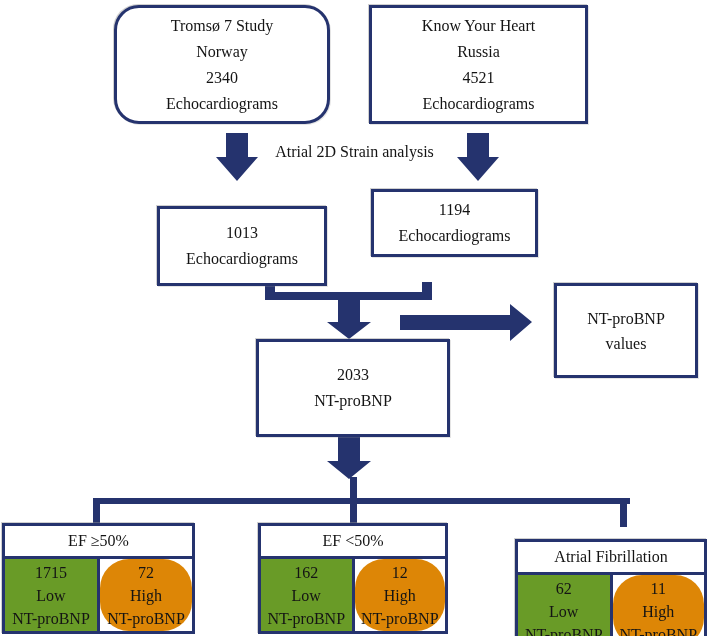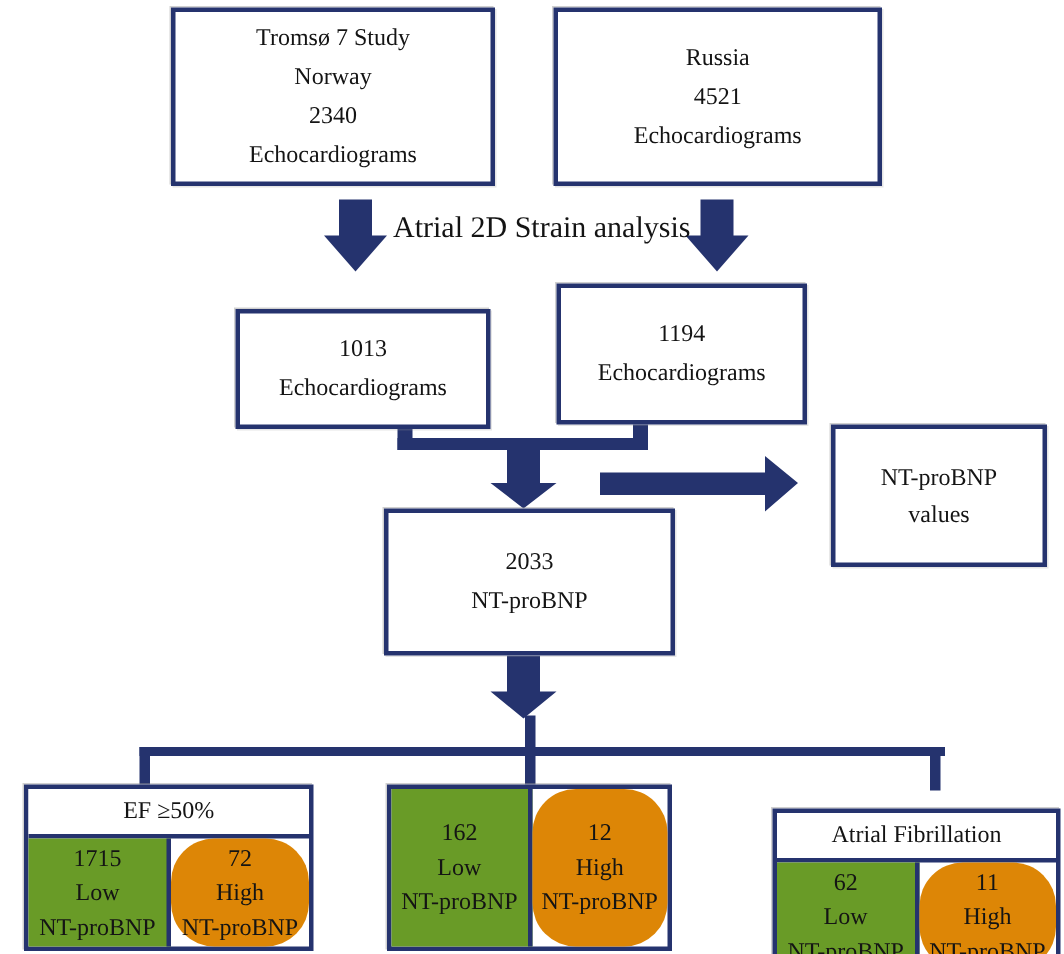--- a/index.html
+++ b/index.html
@@ -11,21 +11,21 @@
   .wbox{
     position:absolute;background:#fff;border:3px solid #25336e;
     display:flex;flex-direction:column;align-items:center;justify-content:center;
     text-align:center;font-size:16px;line-height:26px;
     box-shadow:-1px -1px 0 rgba(150,150,150,.45), 1px 1px 0 rgba(150,150,150,.25);
   }
   .wbox .ln{white-space:nowrap;}
   #connectors{position:absolute;left:0;top:0;width:709px;height:636px;}
   #strain-label{
     position:absolute;left:262px;top:142px;width:185px;text-align:center;
-    font-size:20px;line-height:20px;white-space:nowrap;
+    font-size:16px;line-height:20px;white-space:nowrap;
   }
   .group{
     position:absolute;border:3px solid #25336e;display:flex;flex-direction:column;
     background:#fff;box-shadow:-1px -1px 0 rgba(150,150,150,.45);
   }
   .group-header{
     background:#fff;border-bottom:3px solid #25336e;height:33px;flex:0 0 33px;
     display:flex;align-items:center;justify-content:center;font-size:16px;
   }
   .group-cells{display:flex;flex:1;}
@@ -51,72 +51,74 @@
       <polygon points="338,300 360,300 360,322 371,322 349,339 327,322 338,322"></polygon>
       <polygon points="400,315 510,315 510,304 532,322 510,341 510,330 400,330"></polygon>
       <polygon points="338,437 360,437 360,461 371,461 349,479 327,461 338,461"></polygon>
       <rect x="350" y="477" width="7" height="50"></rect>
       <rect x="93" y="498" width="537" height="6"></rect>
       <rect x="93" y="498" width="7" height="29"></rect>
       <rect x="620" y="498" width="7" height="29"></rect>
     </g>
   </svg>
 
-  <div class="wbox" style="left:114px;top:5px;width:216px;height:119px;">
+  <div class="wbox" style="left:114px;top:5px;width:216px;height:119px;border-radius:25px;">
     <div class="ln">Tromsø 7 Study</div>
     <div class="ln">Norway</div>
     <div class="ln">2340</div>
     <div class="ln">Echocardiograms</div>
   </div>
 
   <div class="wbox" style="left:369px;top:5px;width:219px;height:119px;">
+    <div class="ln">Know Your Heart</div>
     <div class="ln">Russia</div>
     <div class="ln">4521</div>
     <div class="ln">Echocardiograms</div>
   </div>
 
   <div id="strain-label">Atrial 2D Strain analysis</div>
 
   <div class="wbox" style="left:157px;top:206px;width:170px;height:80px;">
     <div class="ln">1013</div>
     <div class="ln">Echocardiograms</div>
   </div>
 
-  <div class="wbox" style="left:371px;top:189px;width:167px;height:94px;">
+  <div class="wbox" style="left:371px;top:189px;width:167px;height:68px;">
     <div class="ln">1194</div>
     <div class="ln">Echocardiograms</div>
   </div>
 
   <div class="wbox" style="left:554px;top:283px;width:144px;height:95px;line-height:25px;">
     <div class="ln">NT-proBNP</div>
     <div class="ln">values</div>
   </div>
 
   <div class="wbox" style="left:256px;top:339px;width:194px;height:98px;justify-content:center;">
     <div class="ln">2033</div>
     <div class="ln">NT-proBNP</div>
   </div>
 
-  <div class="group" style="left:16px;top:523px;width:193px;height:111px;">
+  <div class="group" style="left:2px;top:523px;width:193px;height:111px;">
     <div class="group-header">EF ≥50%</div>
     <div class="group-cells">
       <div class="cell cell-low">
         <div>1715</div>
         <div>Low</div>
         <div>NT-proBNP</div>
       </div>
       <div class="cell cell-high">
         <div>72</div>
         <div>High</div>
         <div>NT-proBNP</div>
       </div>
     </div>
   </div>
 
   <div class="group" style="left:258px;top:523px;width:190px;height:111px;">
+    <div class="group-header">EF &lt;50%</div>
     <div class="group-cells">
       <div class="cell cell-low">
         <div>162</div>
         <div>Low</div>
         <div>NT-proBNP</div>
       </div>
       <div class="cell cell-high">
         <div>12</div>
         <div>High</div>
         <div>NT-proBNP</div>

